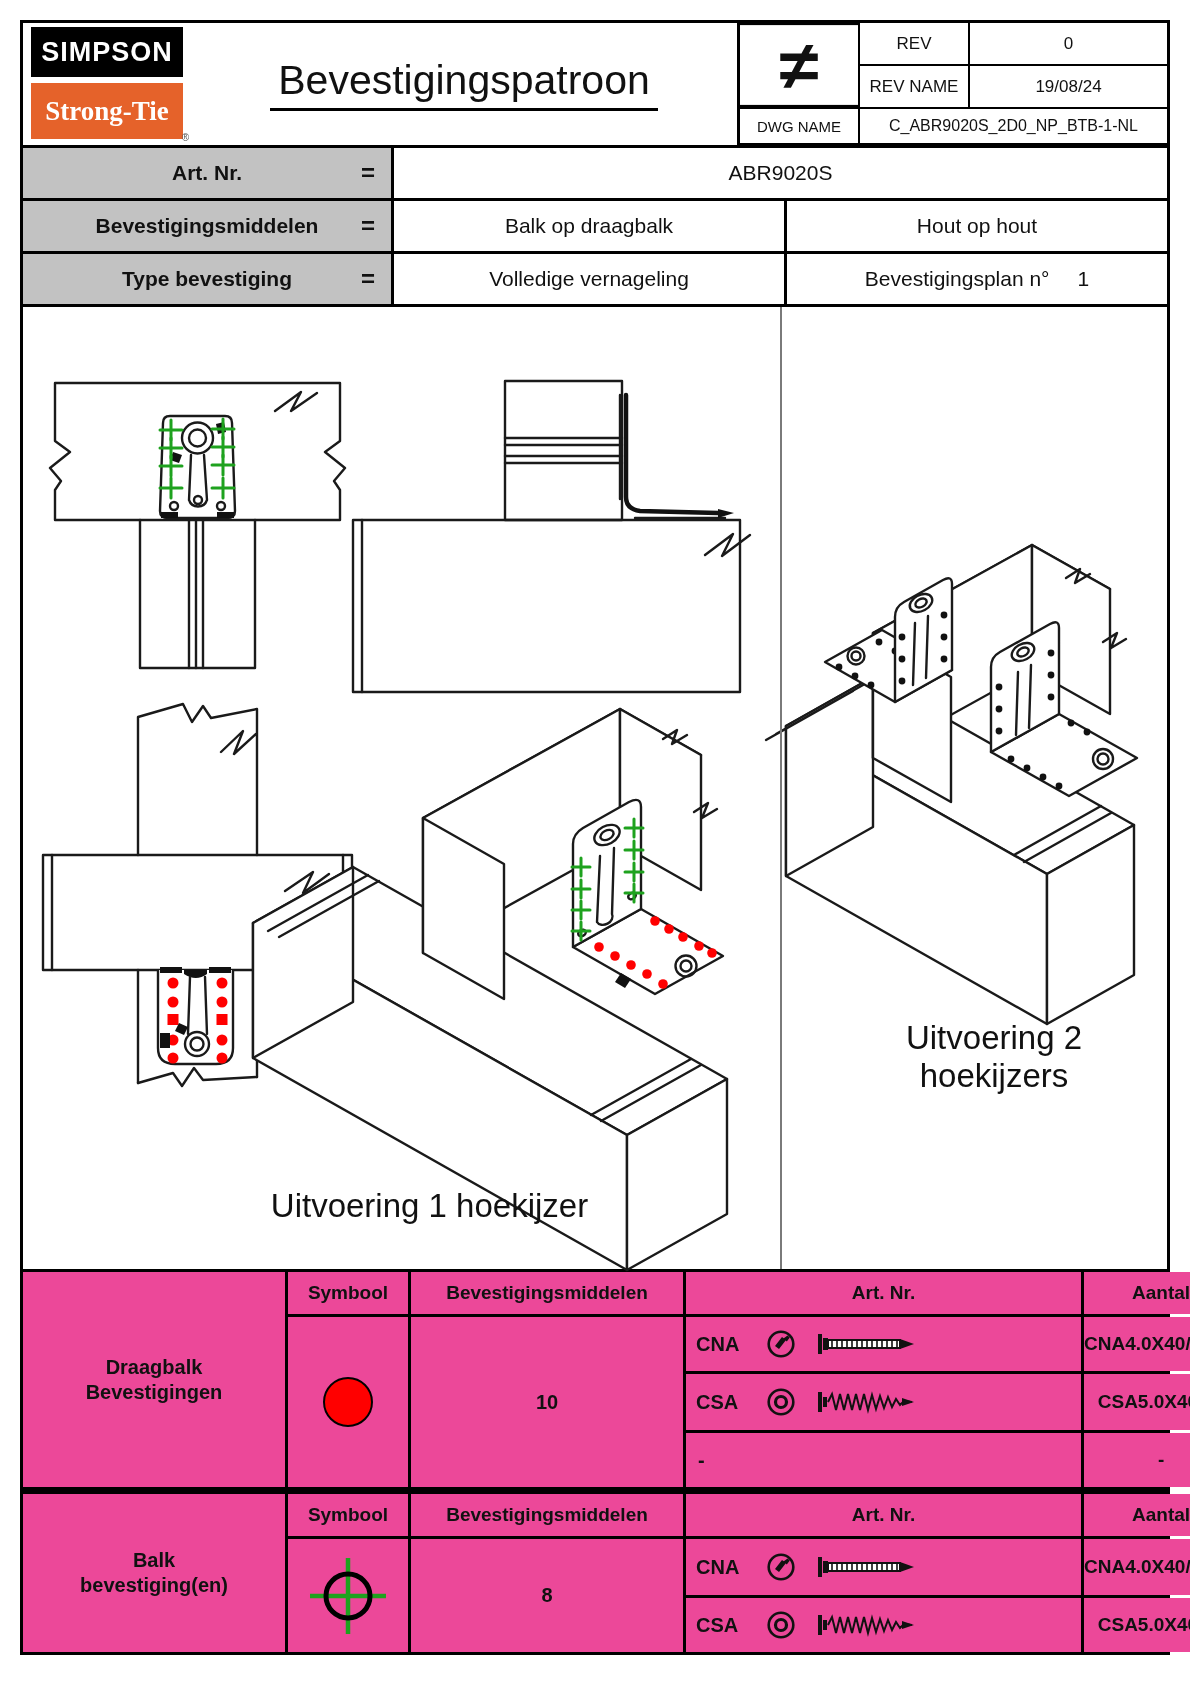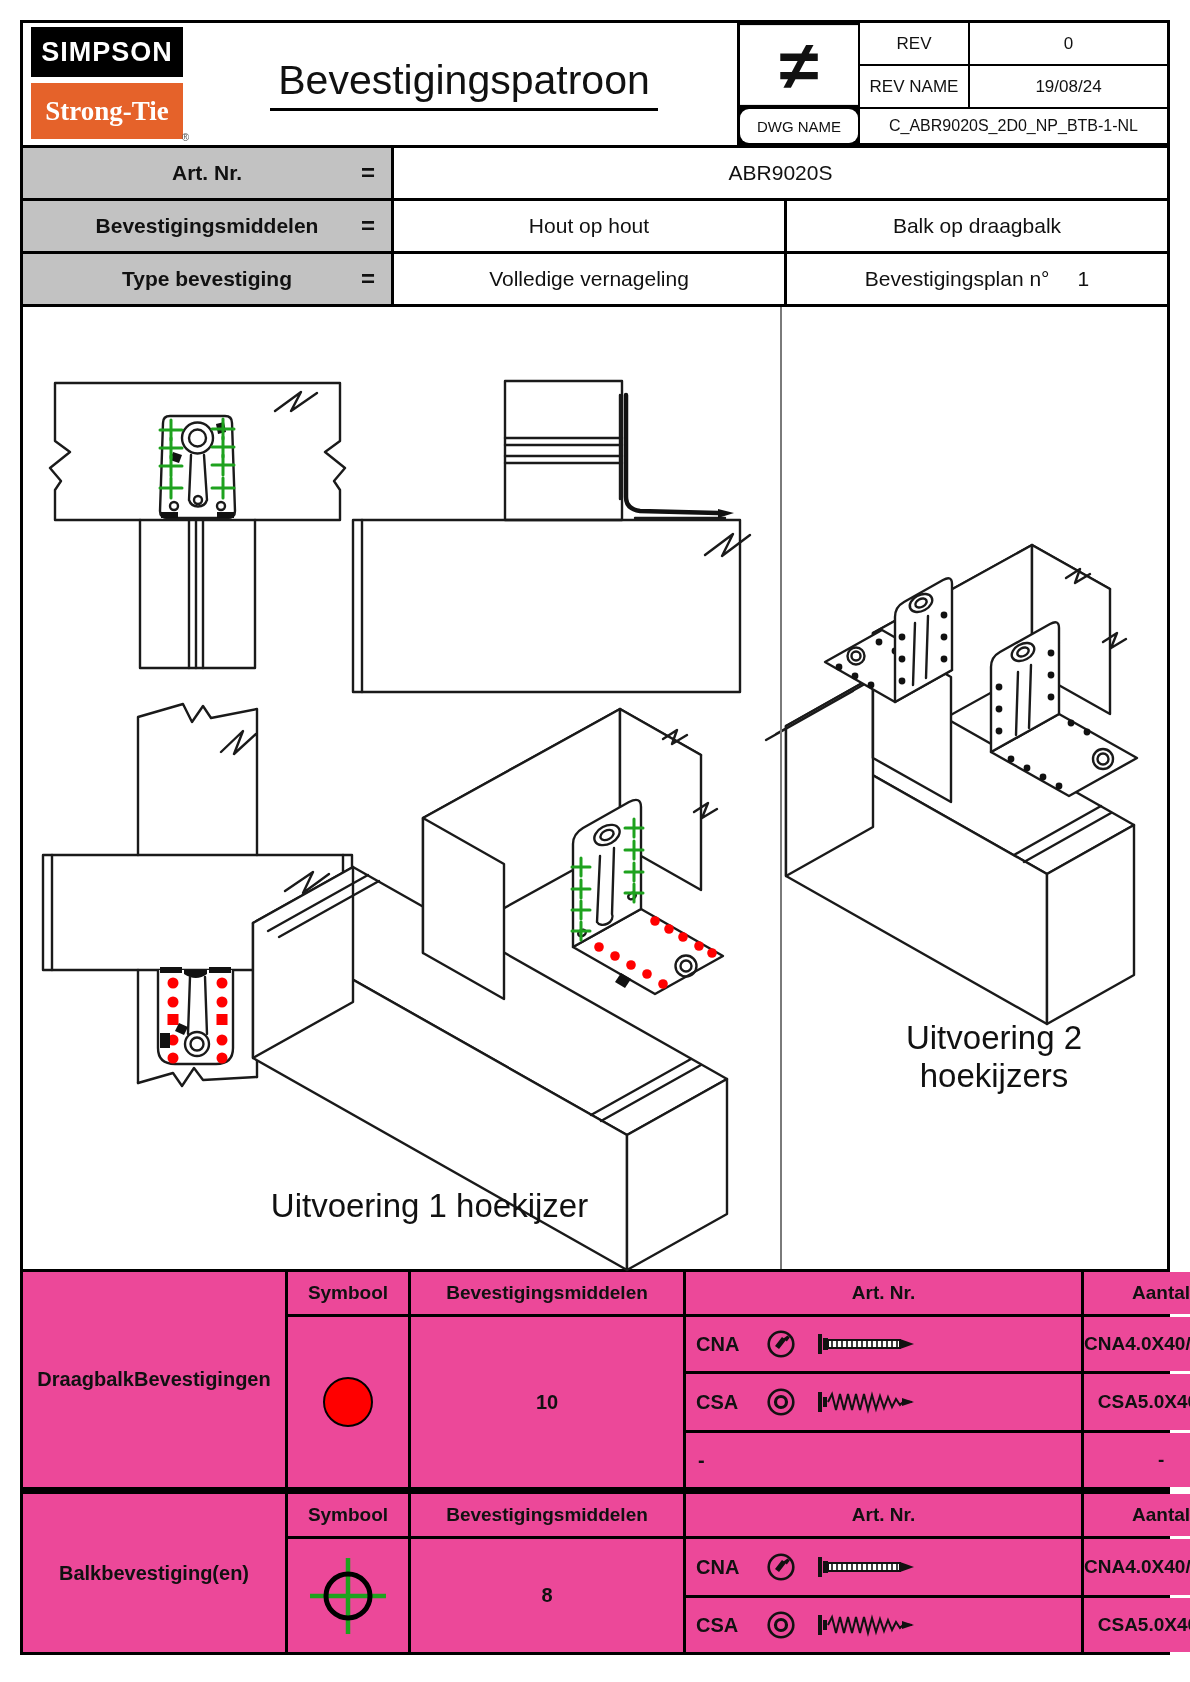--- a/index.html
+++ b/index.html
@@ -18,21 +18,21 @@
                font-family:"Liberation Serif", serif;font-weight:bold;font-size:27px;}
   .logo-reg{position:absolute;right:2px;bottom:2px;font-size:10px;color:#555;}
   .title-cell{display:flex;align-items:center;justify-content:center;}
   .title-cell span{font-size:41px;border-bottom:3px solid #000;padding:0 8px 4px 8px;}
   .tb{border-left:3px solid #000;display:grid;grid-template-columns:118px 108px 1fr;
       grid-template-rows:41px 41px 34px;background:#000;gap:2px;}
   .tb>div{background:#fff;display:flex;align-items:center;justify-content:center;}
   .neq{grid-row:1 / span 2;font-size:72px;font-weight:bold;transform:scaleY(.95);line-height:0;}
   .tbl{font-size:17px;}
   .tbv{font-size:17px;}
-  .dwgl{font-size:15px;border-radius:9px;}
+  .dwgl{font-size:15px;}
   .dwgv{grid-column:2 / span 2;font-size:16px;}
 
   
   .info{display:grid;grid-template-columns:368px 390px 1fr;grid-auto-rows:50px;background:#000;gap:3px;
         border-bottom:3px solid #000;}
   .info>div{background:#fff;display:flex;align-items:center;justify-content:center;font-size:21px;}
   .ilabel{background:var(--gray,#c2c2c2) !important;font-weight:bold;position:relative;}
   .ilabel .eq{position:absolute;right:16px;font-weight:900;font-size:24px;}
   .span2{grid-column:2 / span 2;}
   .plan{gap:28px;}
@@ -45,21 +45,21 @@
   .cap2{position:absolute;left:757px;right:0;top:712px;text-align:center;font-size:33px;line-height:1.15;padding-left:41px;}
 
   
   .ftable{display:grid;background:#000;gap:3px;border-top:3px solid #000;}
   .t1{grid-template-columns:262px 120px 272px 395px 1fr;grid-template-rows:42px 54px 56px 54px;}
   .t2{grid-template-columns:262px 120px 272px 395px 1fr;grid-template-rows:42px 56px 54px;}
   .tsep{height:4px;background:#000;}
   .ftable>div{background:#ec4899;display:flex;align-items:center;justify-content:center;}
   .hgray{background:var(--gray,#c2c2c2);font-weight:bold;font-size:19px;}
   .gcell{grid-column:1;background:var(--gray,#c2c2c2);font-weight:bold;font-size:20px;
-         flex-direction:row;line-height:1.25;}
+         flex-direction:column;line-height:1.25;}
   .t1 .gcell{grid-row:1 / span 4;}
   .t2 .gcell{grid-row:1 / span 3;}
   .t1 .sym{grid-row:2 / span 3;}
   .t2 .sym{grid-row:2 / span 2;}
   .t1 .qty{grid-row:2 / span 3;}
   .t2 .qty{grid-row:2 / span 2;}
   .qty{font-weight:bold;font-size:20px;}
   .bev{justify-content:flex-start !important;padding-left:10px;gap:20px;}
   .code{font-weight:bold;font-size:20px;width:50px;}
   .artv{font-weight:bold;font-size:19px;}
@@ -103,22 +103,22 @@
     <div class="ilabel">
       <span>Art. Nr.</span>
         <span class="eq">=</span>
     </div>
     <div class="span2">ABR9020S</div>
 
     <div class="ilabel">
       <span>Bevestigingsmiddelen</span>
         <span class="eq">=</span>
     </div>
+    <div>Balk op draagbalk</div>
     <div>Hout op hout</div>
-    <div>Balk op draagbalk</div>
 
     <div class="ilabel">
       <span>Type bevestiging</span>
         <span class="eq">=</span>
     </div>
     <div>Volledige vernageling</div>
     <div class="plan">
       <span>Bevestigingsplan n°</span>
       <span>1</span>
     </div>

